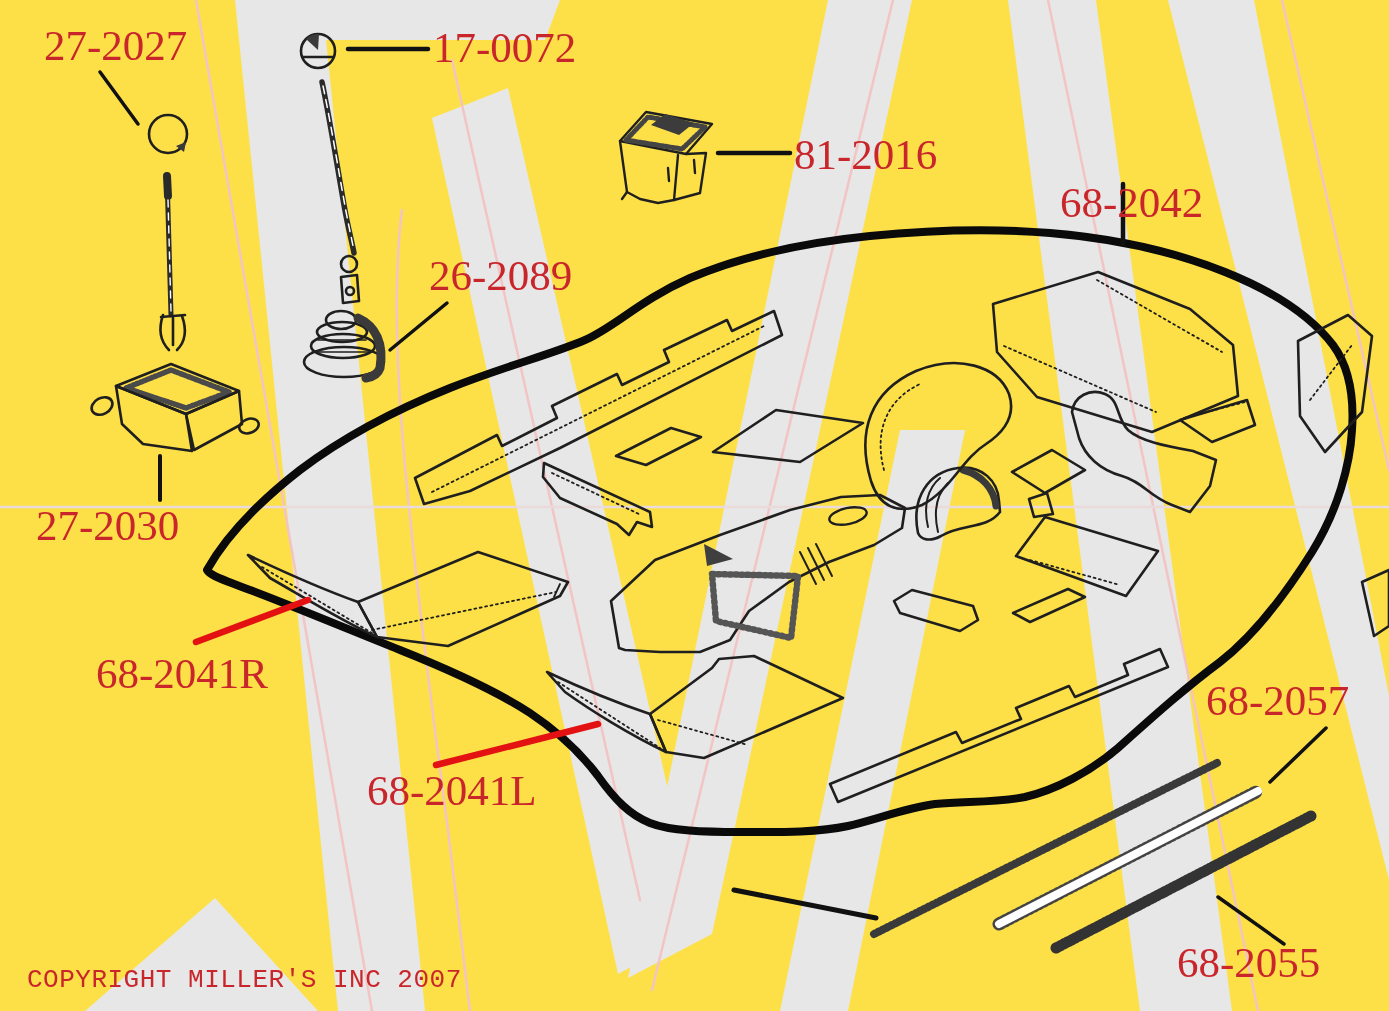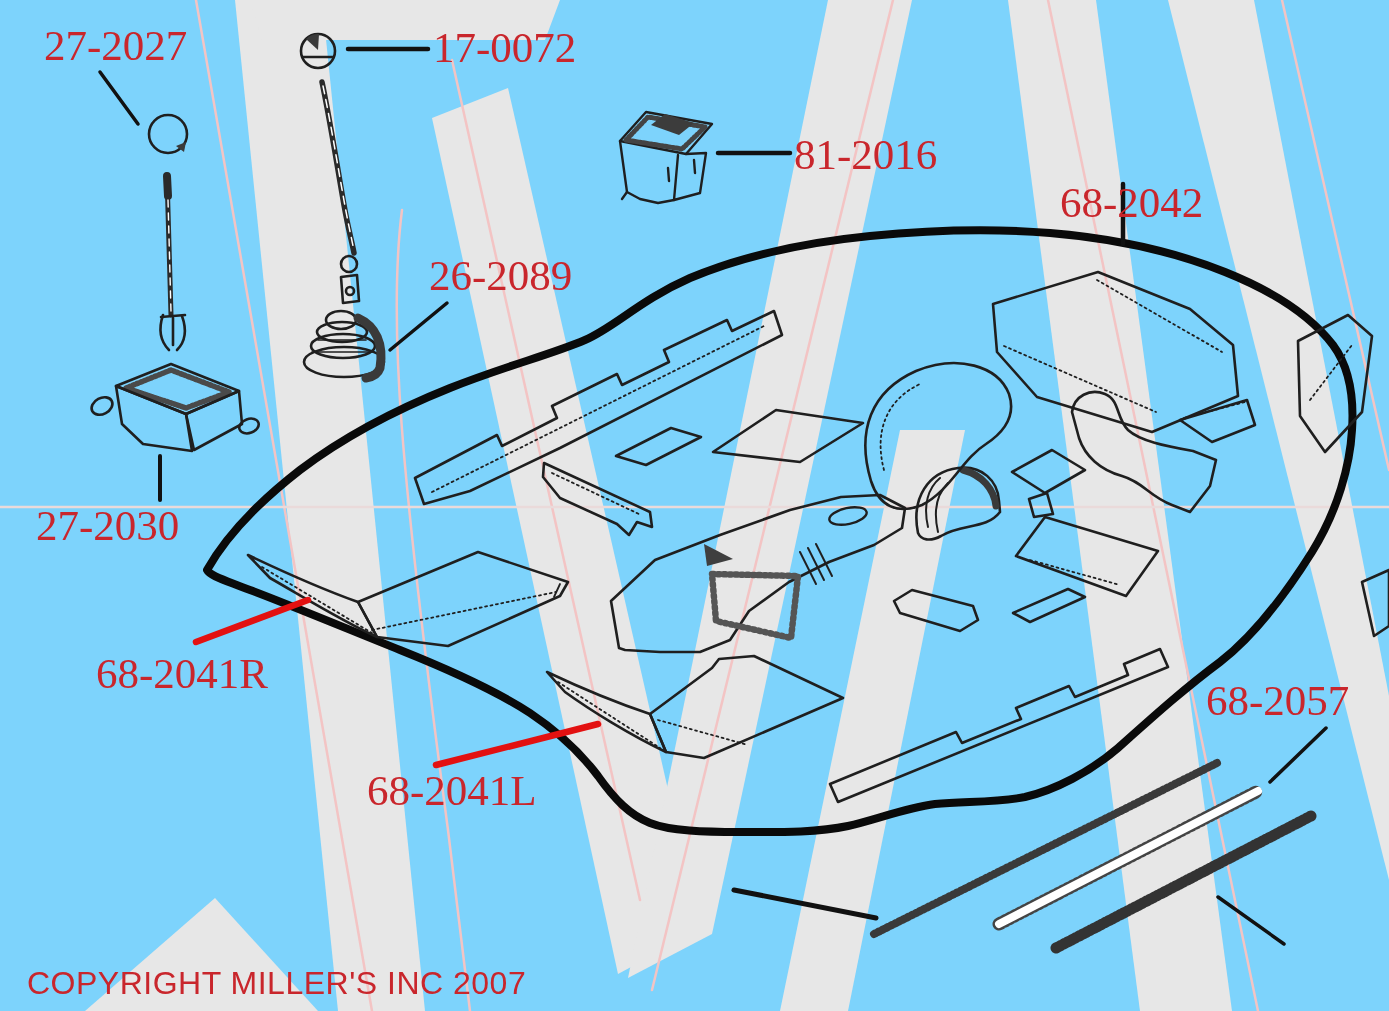--- a/index.html
+++ b/index.html
@@ -1,27 +1,27 @@
 <!DOCTYPE html>
 <html><head>
 <meta charset="utf-8">
 <style>
   html,body{margin:0;padding:0;background:#fff;}
   #stage{
-    position:relative;width:1389px;height:1011px;background:#7dd3fc;
+    position:relative;width:1389px;height:1011px;background:#fde047;
     overflow:hidden;font-family:"Liberation Serif", serif;
   }
   #artwork{position:absolute;left:0;top:0;}
   .lbl{
     position:absolute;color:#c9262c;font-size:43px;line-height:1;
     white-space:nowrap;font-family:"Liberation Serif", serif;
   }
   .copyright{
-    position:absolute;color:#c9262c;font-size:32px;letter-spacing:.5px;
-    white-space:nowrap;font-family:Liberation Sans, sans-serif;
+    position:absolute;color:#c9262c;font-size:26px;letter-spacing:.5px;
+    white-space:nowrap;font-family:Liberation Mono, monospace;
   }
   #l-27-2027{left:44px;top:24px;}
   #l-17-0072{left:433px;top:26px;}
   #l-81-2015{left:794px;top:133px;}
   #l-68-2040{left:1060px;top:89px;}
   #l-68-2042{left:1060px;top:137px;margin-top:44px;}
   #l-26-2089{left:429px;top:254px;}
   #l-27-2030{left:36px;top:504px;}
   #l-68-2041R{left:96px;top:652px;}
   #l-68-2041L{left:367px;top:769px;text-align:center;}
@@ -225,15 +225,16 @@
 
   <div class="lbl" id="l-27-2027">27-2027</div>
   <div class="lbl" id="l-17-0072">17-0072</div>
   <div class="lbl" id="l-81-2015">81-2016</div>
   <div class="lbl" id="l-68-2042">68-2042</div>
   <div class="lbl" id="l-26-2089">26-2089</div>
   <div class="lbl" id="l-27-2030">27-2030</div>
   <div class="lbl" id="l-68-2041R">68-2041R</div>
   <div class="lbl" id="l-68-2041L">68-2041L</div>
   <div class="lbl" id="l-68-2057">68-2057</div>
+  <div class="lbl" id="l-68-2055">68-2055</div>
 
   <div class="copyright" id="copy">COPYRIGHT MILLER'S INC 2007</div>
 </div>
 
 </body></html>

